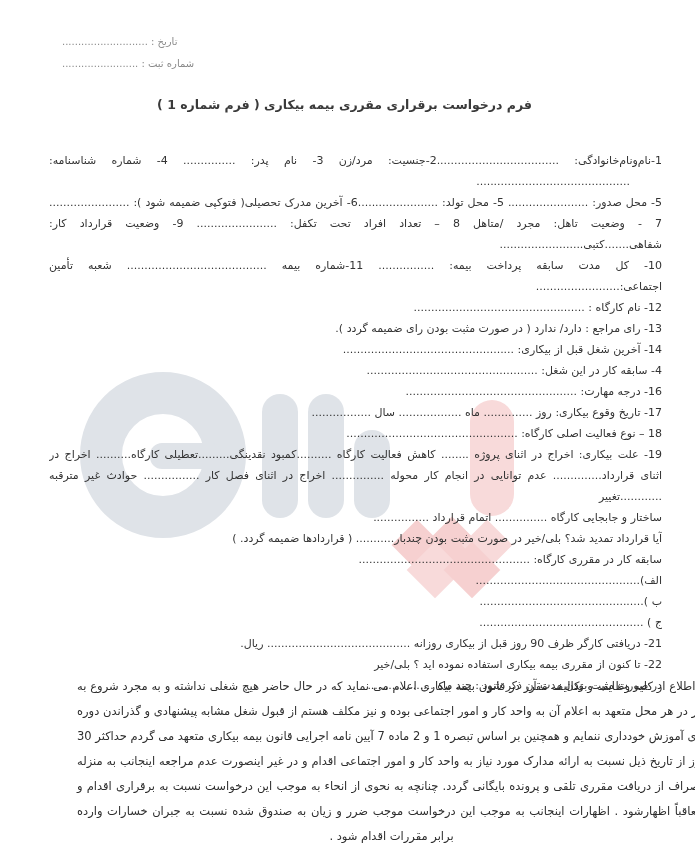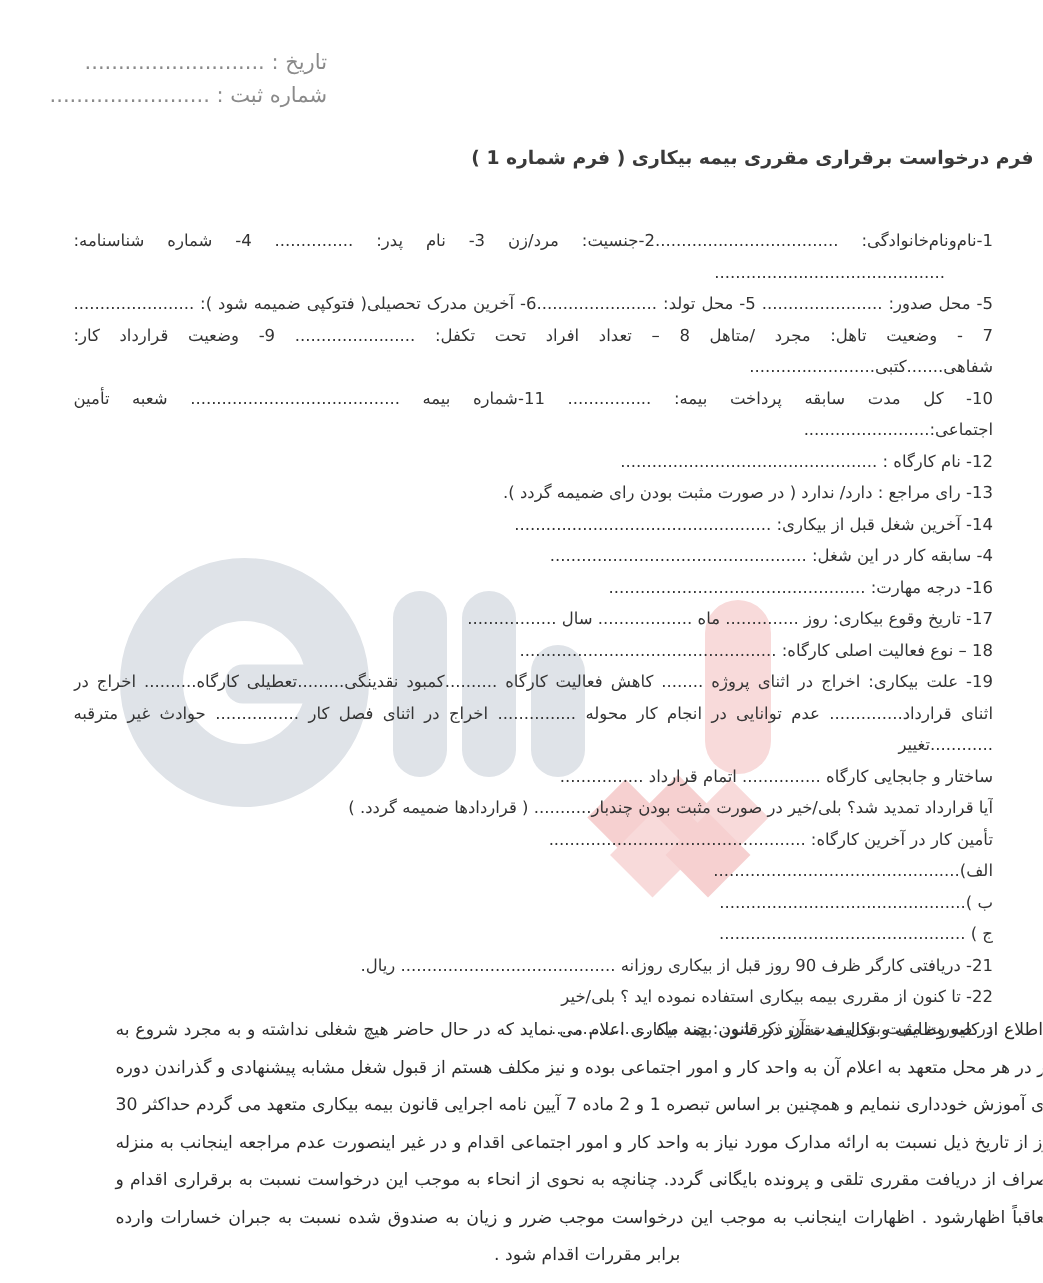--- a/index.html
+++ b/index.html
@@ -8,26 +8,26 @@
     width:695px;height:855px;
     background:#ffffff;
     overflow:hidden;
     font-family:"DejaVu Sans", sans-serif;
     color:#2e2e2e;
   }
   .wm{position:absolute;left:0;top:0;z-index:0;pointer-events:none;}
   .content{position:relative;z-index:1;}
   .meta{
     position:absolute;left:62px;top:31px;width:156px;
-    direction:rtl;text-align:center;
-    font-size:14px;line-height:22px;color:#8a8a8a;white-space:nowrap;
+    direction:rtl;text-align:left;
+    font-size:10px;line-height:22px;color:#8a8a8a;white-space:nowrap;
   }
   .title{
     position:absolute;left:0;top:97px;width:689px;
-    direction:rtl;
+    direction:rtl;text-align:center;
     font-size:12.5px;font-weight:bold;color:#3a3a3a;
   }
   .body{
     position:absolute;left:33px;top:150px;width:629px;
     direction:rtl;
     font-size:11px;line-height:21px;color:#333;
   }
   .ln{white-space:nowrap;overflow:hidden;text-align:right;}
   .jl{white-space:normal;text-align:justify;text-align-last:justify;margin-left:16px;}
   .ind{padding-left:0;padding-right:32px;}
@@ -80,21 +80,21 @@
       <div class="ln">13- رای مراجع : دارد/ ندارد ( در صورت مثبت بودن رای ضمیمه گردد ).</div>
       <div class="ln">14- آخرین شغل قبل از بیکاری: .................................................</div>
       <div class="ln">4- سابقه کار در این شغل: .................................................</div>
       <div class="ln">16- درجه مهارت: .................................................</div>
       <div class="ln">17- تاریخ وقوع بیکاری: روز .............. ماه .................. سال .................</div>
       <div class="ln">18 – نوع فعالیت اصلی کارگاه: .................................................</div>
       <div class="ln jl">19- علت بیکاری: اخراج در اثنای پروژه ........ کاهش فعالیت کارگاه ..........کمبود نقدینگی.........تعطیلی کارگاه.......... اخراج در</div>
       <div class="ln jl">اثنای قرارداد.............. عدم توانایی در انجام کار محوله ............... اخراج در اثنای فصل کار ................ حوادث غیر مترقبه ............تغییر</div>
       <div class="ln">ساختار و جابجایی کارگاه ............... اتمام قرارداد ................</div>
       <div class="ln">آیا قرارداد تمدید شد؟ بلی/خیر در صورت مثبت بودن چندبار........... ( قراردادها ضمیمه گردد. )</div>
-      <div class="ln">تأمین کار در آخرین کارگاه: .................................................</div>
+      <div class="ln">سابقه کار در مقرری کارگاه: .................................................</div>
       <div class="ln">الف)...............................................</div>
       <div class="ln">ب )...............................................</div>
       <div class="ln">ج ) ...............................................</div>
       <div class="ln">21- دریافتی کارگر ظرف 90 روز قبل از بیکاری روزانه ......................................... ریال.</div>
       <div class="ln">22- تا کنون از مقرری بیمه بیکاری استفاده نموده اید ؟ بلی/خیر</div>
       <div class="ln">در صورت مثبت بودن مدت آن ذکر شود : چند ماه ...................</div>
     </div>
 
     <div class="decl">با اطلاع از کلیه وظایف و تکالیف مقرر در قانون بیمه بیکاری اعلام می نماید که در حال حاضر هیچ شغلی نداشته و به مجرد شروع به کار در هر محل متعهد به اعلام آن به واحد کار و امور اجتماعی بوده و نیز مکلف هستم از قبول شغل مشابه پیشنهادی و گذراندن دوره های آموزش خودداری ننمایم و همچنین بر اساس تبصره 1 و 2 ماده 7 آیین نامه اجرایی قانون بیمه بیکاری متعهد می گردم حداکثر 30 روز از تاریخ ذیل نسبت به ارائه مدارک مورد نیاز به واحد کار و امور اجتماعی اقدام و در غیر اینصورت عدم مراجعه اینجانب به منزله انصراف از دریافت مقرری تلقی و پرونده بایگانی گردد. چنانچه به نحوی از انحاء به موجب این درخواست نسبت به برقراری اقدام و متعاقباً اظهارشود . اظهارات اینجانب به موجب این درخواست موجب ضرر و زیان به صندوق شده نسبت به جبران خسارات وارده برابر مقررات اقدام شود .</div>
 

